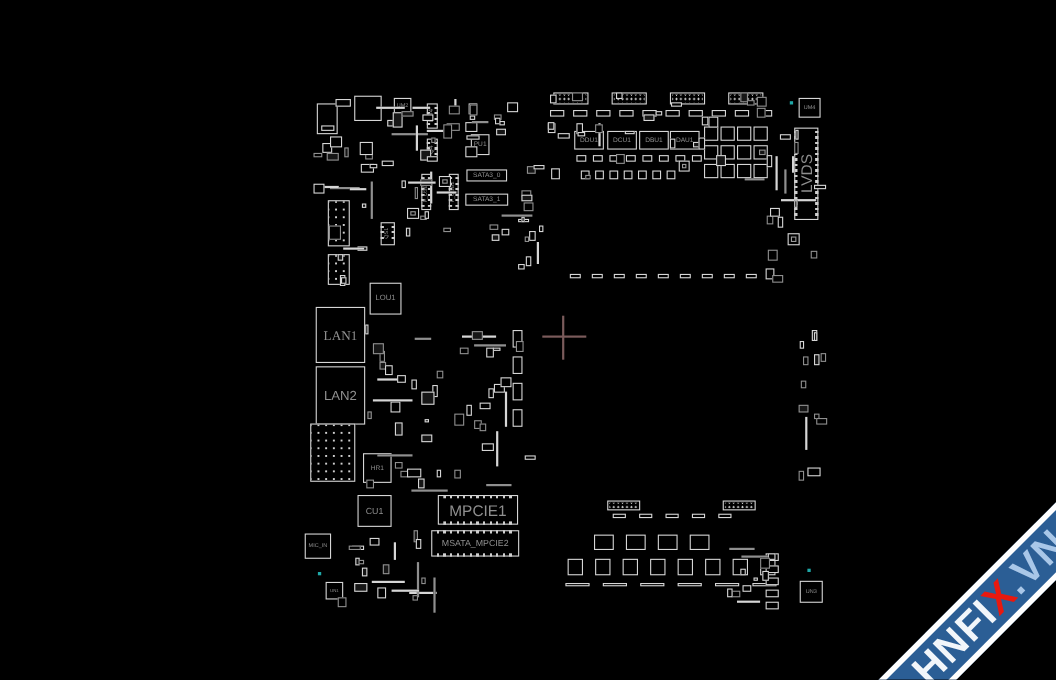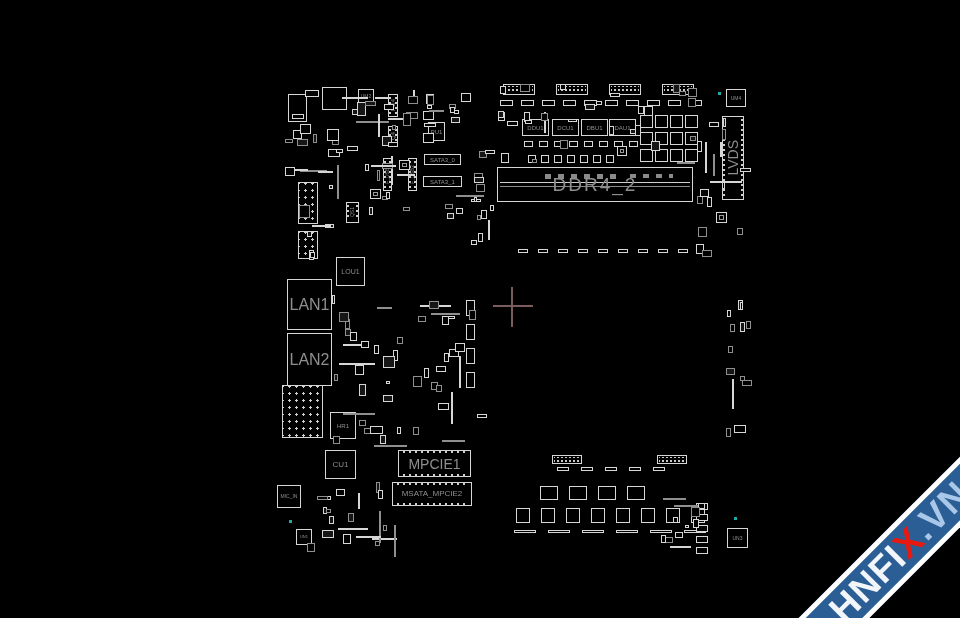--- a/index.html
+++ b/index.html
@@ -39,43 +39,34 @@
 <div id="stage">
   <div id="crosshair" style="z-index: 5;">
       <div style="left: 511px; top: 287px; width: 2px; height: 40px; background: rgb(123, 91, 91); position: absolute;"></div>
       <div style="left: 493px; top: 305px; width: 40px; height: 2px; background: rgb(123, 91, 91); position: absolute;"></div>
     </div>
   <div id="watermark" style="background: rgb(43, 94, 149); z-index: 10;">
     <span id="wm1" style="color: rgb(242, 246, 250);">HNFI</span>
       <span id="wm2" style="color: rgb(232, 25, 15);">X</span>
       <span id="wm3" style="color: rgb(169, 199, 232);">.VN</span>
   </div>
-<div class="comp" style="left: 497px; top: 167px; width: 196px; height: 35px;">
-      <div class="hline" style="left: 2px; right: 2px; top: 42%; width: auto;"></div>
-      <div class="hline" style="left: 2px; right: 2px; top: 56%; width: auto; background: rgb(138, 138, 138);"></div>
-      <div class="dashrow" style="left: 24%; top: 6px; width: 40%; height: 5px;"></div>
-      <div class="dashrow" style="left: 68%; top: 6px; width: 22%; height: 4px;"></div>
-      <div class="lbl" style="font-size: 19px; letter-spacing: 2px;">
-        <span>DDR4_2</span>
-      </div>
-    </div>
     <div class="comp" style="left: 722px; top: 116px; width: 22px; height: 84px;">
       <div class="tickv" style="left: -1px; top: 2px; bottom: 2px;"></div>
       <div class="tickv" style="right: -1px; top: 2px; bottom: 2px;"></div>
       <div class="lbl " style="font-size: 14px;">
         <span class="vert">LVDS</span>
       </div>
     </div>
     <div class="comp" style="left: 287px; top: 279px; width: 45px; height: 51px;">
-      <div class="lbl" style="font-size: 16px;">
+      <div class="lbl" style="font-size: 12px; font-family: Liberation Serif, serif;">
         <span>LAN1</span>
       </div>
     </div>
     <div class="comp" style="left: 287px; top: 333px; width: 45px; height: 53px;">
-      <div class="lbl" style="font-size: 16px;">
+      <div class="lbl" style="font-size: 12px;">
         <span>LAN2</span>
       </div>
     </div>
     <div class="comp" style="left: 336px; top: 257px; width: 29px; height: 29px;">
       <div class="lbl" style="font-size: 7px;">
         <span>LOU1</span>
       </div>
     </div>
     <div class="comp" style="left: 398px; top: 450px; width: 73px; height: 27px;">
       <div class="tickh" style="top: -1px; left: 4px; right: 4px;"></div>

